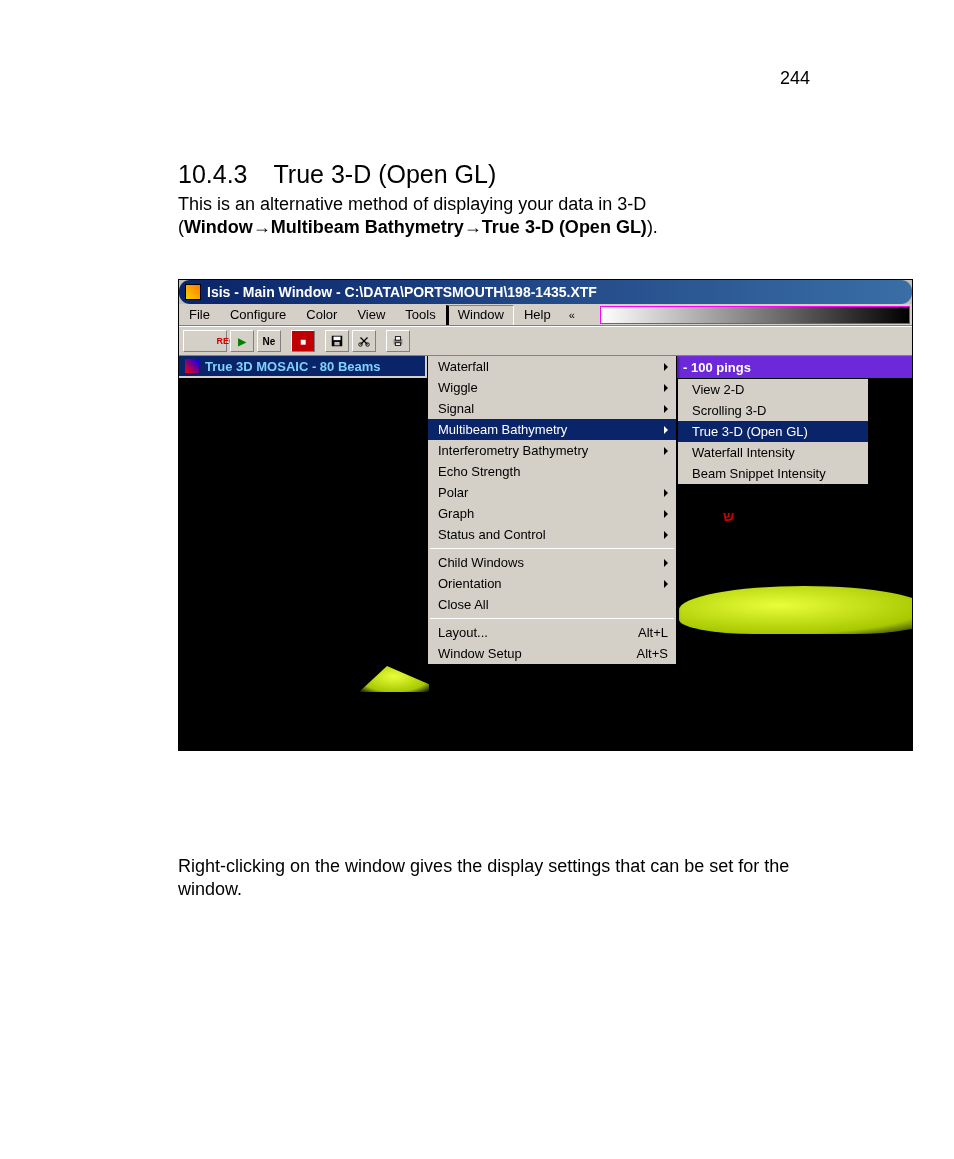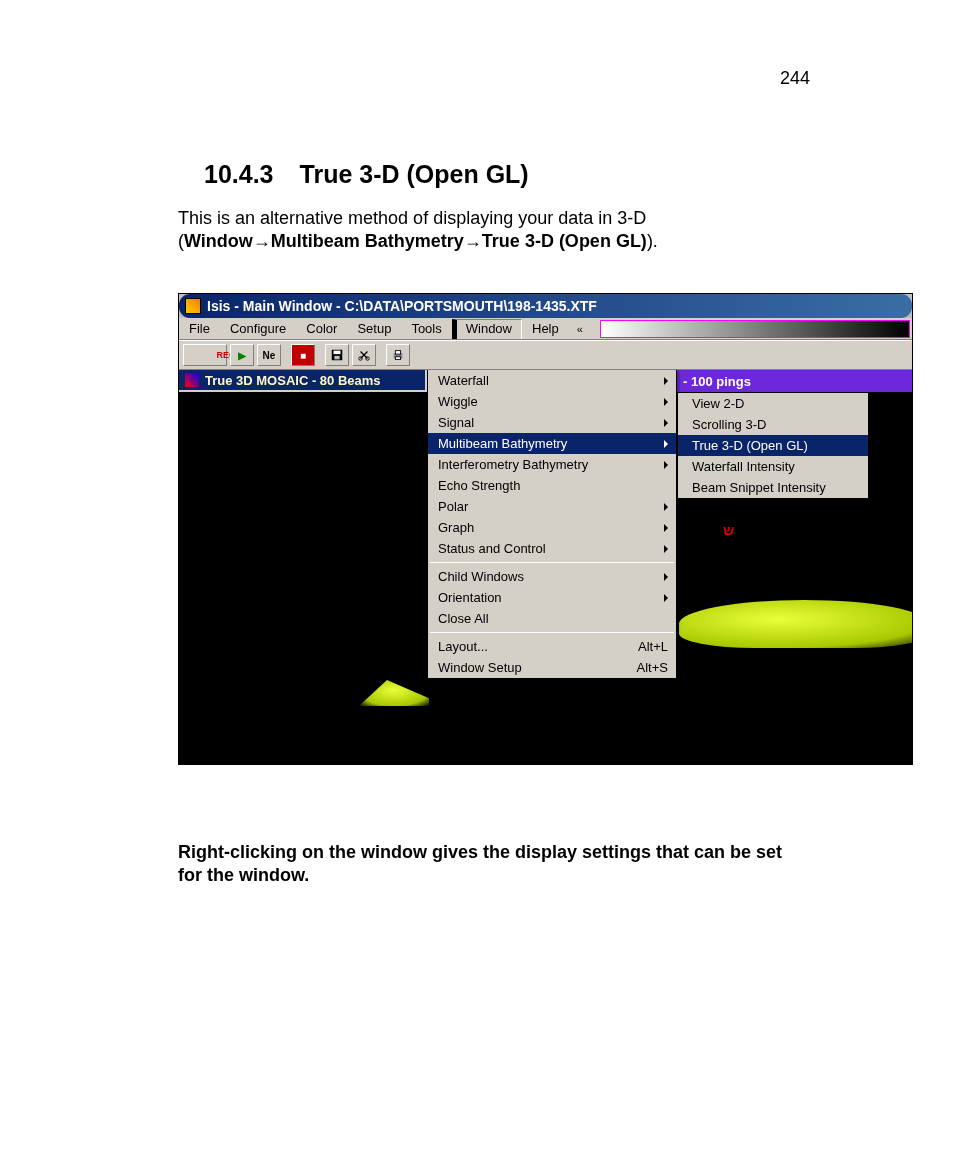--- a/index.html
+++ b/index.html
@@ -18,26 +18,25 @@
   }
   .page-number {
     position: absolute;
     top: 68px;
     right: 144px;
     font-size: 18px;
   }
   .section-heading {
     margin-top: 92px;
     font-size: 25px;
-    font-weight: bold;
-    margin-left: 26px;
+    font-weight: normal;
   }
   .section-number { display: inline-block; margin-right: 26px; }
   .body-text {
-    margin-top: 18px;
+    margin-top: 4px;
     font-size: 18px;
     line-height: 1.28;
     max-width: 620px;
   }
   .bold { font-weight: bold; }
 
   
   .shot {
     margin-top: 40px;
     width: 735px;
@@ -70,21 +69,21 @@
     font-family: Tahoma, sans-serif;
     font-size: 13px;
     height: 22px;
   }
   .menubar .menu-item {
     padding: 14px 10px;
     cursor: default;
   }
   .menubar .menu-item.active {
     background: #d4d0c8;
-    border-left: 5px solid #000000;
+    border-left: 3px solid #000000;
     border-top: 1px solid #808080;
     border-right: 1px solid #fff;
     padding: 1px 9px 3px 9px;
   }
   .menubar .chev { padding: 2px 8px; font-size: 11px; }
   .gradient-box {
     margin-left: auto;
     width: 310px; height: 18px;
     border: 1px solid #ff00ff;
     background: linear-gradient(to right, #fff, #000);
@@ -121,21 +120,21 @@
     height: 394px;
     background: #000;
     overflow: hidden;
   }
   .left-pane-title {
     position: absolute;
     left: 0; top: 0;
     height: 22px;
     width: 248px;
     background: #0a246a;
-    color: #fef9c3;
+    color: #7dd3fc;
     font-family: Tahoma, sans-serif;
     font-size: 13px;
     font-weight: bold;
     display: flex; align-items: center;
     padding-left: 6px;
     border-right: 2px solid #d4d0c8;
     border-bottom: 2px solid #d4d0c8;
   }
   .left-pane-title .tiny-icon {
     width: 14px; height: 14px; margin-right: 6px;
@@ -236,21 +235,21 @@
     clip-path: polygon(0 100%, 40% 0, 100% 70%, 100% 100%);
   }
   .red-mark {
     position: absolute;
     left: 544px; top: 152px;
     color: #d00000;
     font-size: 14px;
     font-weight: bold;
   }
 
-  .body-text.lower { margin-top: 76px; font-weight: bold; }
+  .body-text.lower { margin-top: 104px; }
 </style>
 </head>
 <body>
 
 <div class="page">
   <div class="page-number">244</div>
 
   <div class="section-heading">
     <span class="section-number">10.4.3</span><span>True 3-D (Open GL)</span>
   </div>
@@ -262,21 +261,21 @@
   <div class="shot">
     <div class="titlebar">
       <span class="title-icon"></span>
       <span>Isis - Main Window - C:\DATA\PORTSMOUTH\198-1435.XTF</span>
     </div>
 
     <div class="menubar">
       <span class="menu-item">File</span>
       <span class="menu-item">Configure</span>
       <span class="menu-item">Color</span>
-      <span class="menu-item">Setup</span>
+      <span class="menu-item">View</span>
       <span class="menu-item">Tools</span>
       <span class="menu-item active">Window</span>
       <span class="menu-item">Help</span>
       <span class="chev">«</span>
       <div class="gradient-box"></div>
     </div>
 
     <div class="toolbar">
       <div class="tbtn rec">REC</div>
       <div class="tbtn green">▶</div>

